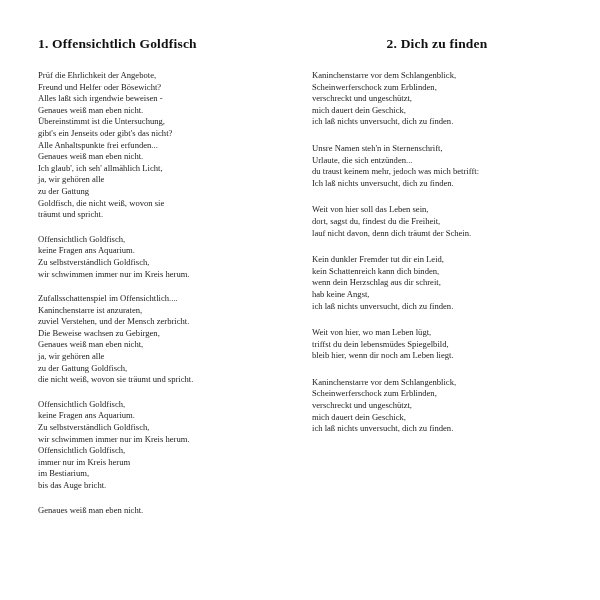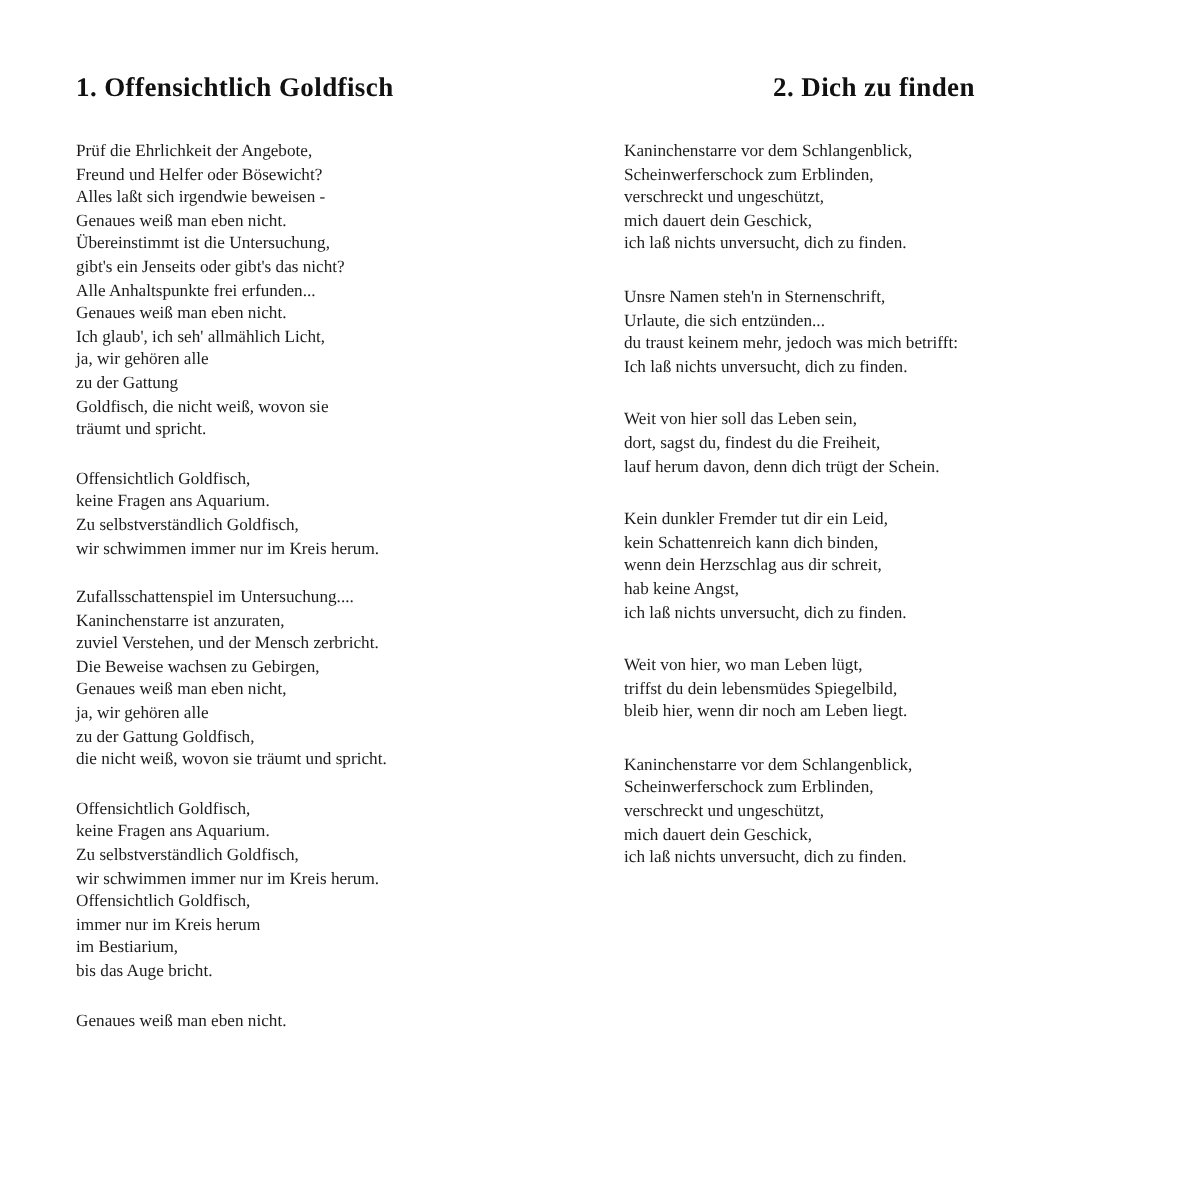--- a/index.html
+++ b/index.html
@@ -82,21 +82,21 @@
         <div class="line">Goldfisch, die nicht weiß, wovon sie</div>
         <div class="line">träumt und spricht.</div>
       </div>
       <div class="stanza">
         <div class="line">Offensichtlich Goldfisch,</div>
         <div class="line">keine Fragen ans Aquarium.</div>
         <div class="line">Zu selbstverständlich Goldfisch,</div>
         <div class="line">wir schwimmen immer nur im Kreis herum.</div>
       </div>
       <div class="stanza">
-        <div class="line">Zufallsschattenspiel im Untersuchung....</div>
+        <div class="line">Zufallsschattenspiel im Offensichtlich....</div>
         <div class="line">Kaninchenstarre ist anzuraten,</div>
         <div class="line">zuviel Verstehen, und der Mensch zerbricht.</div>
         <div class="line">Die Beweise wachsen zu Gebirgen,</div>
         <div class="line">Genaues weiß man eben nicht,</div>
         <div class="line">ja, wir gehören alle</div>
         <div class="line">zu der Gattung Goldfisch,</div>
         <div class="line">die nicht weiß, wovon sie träumt und spricht.</div>
       </div>
       <div class="stanza">
         <div class="line">Offensichtlich Goldfisch,</div>
@@ -124,21 +124,21 @@
       </div>
       <div class="stanza">
         <div class="line">Unsre Namen steh'n in Sternenschrift,</div>
         <div class="line">Urlaute, die sich entzünden...</div>
         <div class="line">du traust keinem mehr, jedoch was mich betrifft:</div>
         <div class="line">Ich laß nichts unversucht, dich zu finden.</div>
       </div>
       <div class="stanza">
         <div class="line">Weit von hier soll das Leben sein,</div>
         <div class="line">dort, sagst du, findest du die Freiheit,</div>
-        <div class="line">lauf herum davon, denn dich trügt der Schein.</div>
+        <div class="line">lauf nicht davon, denn dich träumt der Schein.</div>
       </div>
       <div class="stanza">
         <div class="line">Kein dunkler Fremder tut dir ein Leid,</div>
         <div class="line">kein Schattenreich kann dich binden,</div>
         <div class="line">wenn dein Herzschlag aus dir schreit,</div>
         <div class="line">hab keine Angst,</div>
         <div class="line">ich laß nichts unversucht, dich zu finden.</div>
       </div>
       <div class="stanza">
         <div class="line">Weit von hier, wo man Leben lügt,</div>

